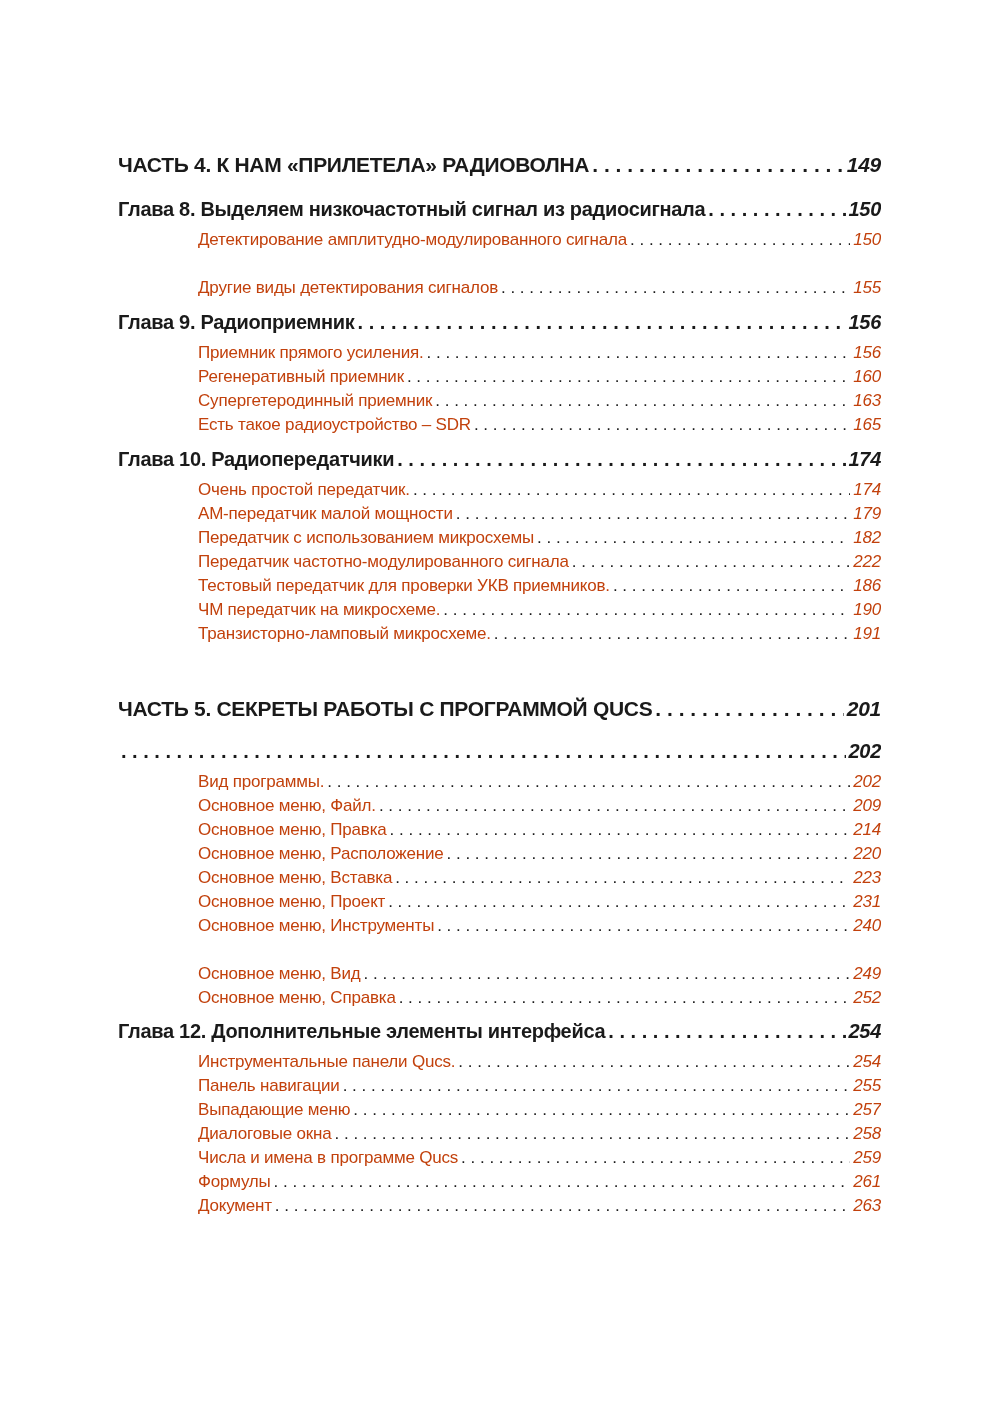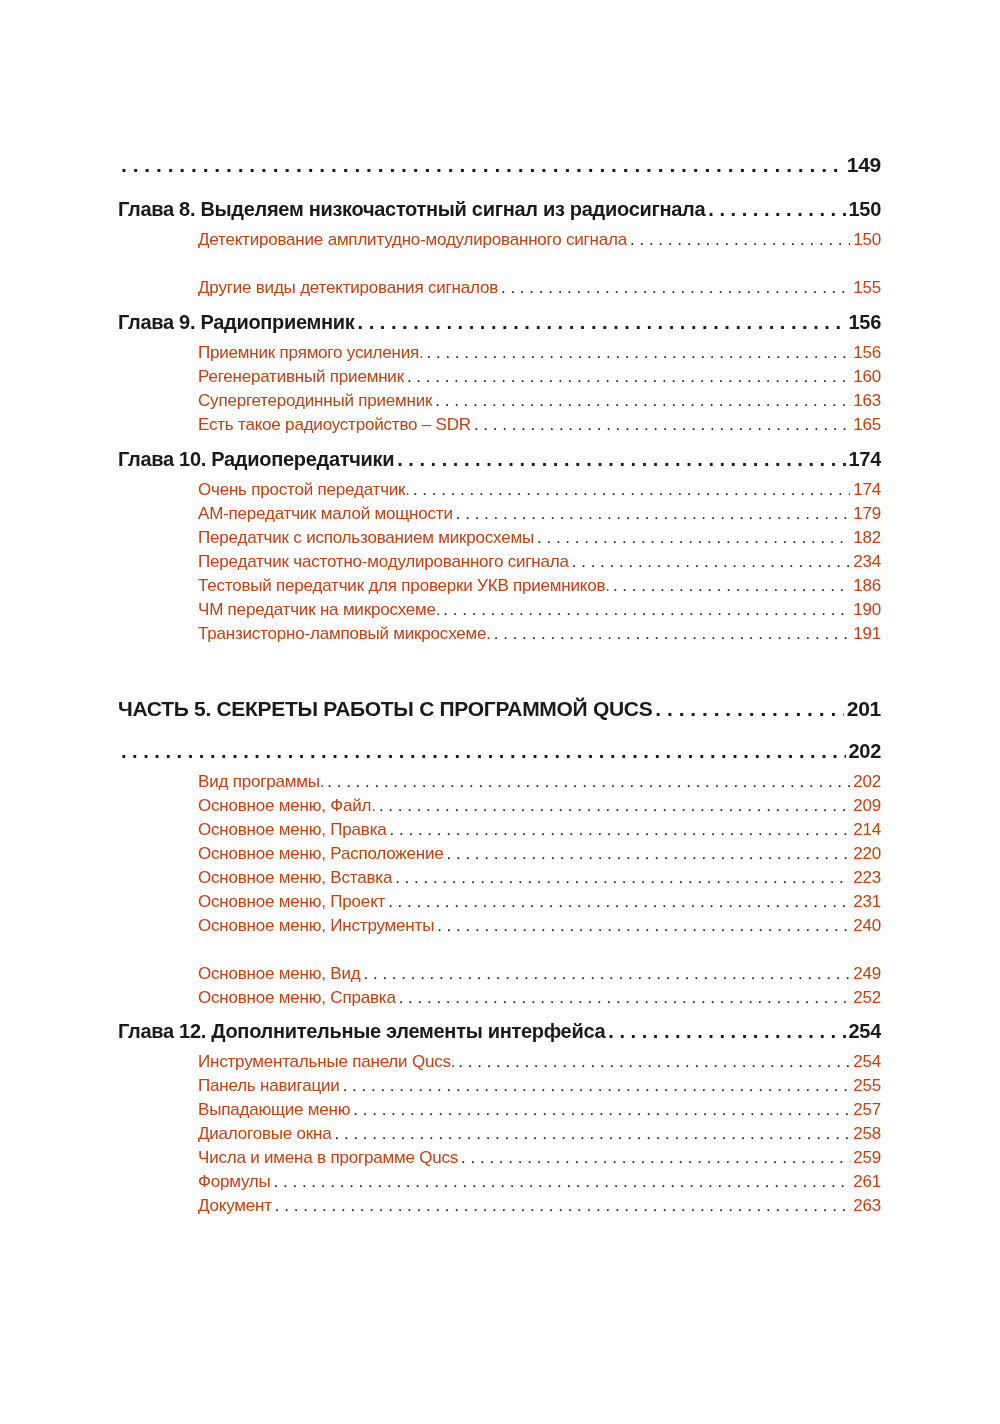--- a/index.html
+++ b/index.html
@@ -11,21 +11,21 @@
     }
     .row .title { flex: 0 0 auto; }
     .row .dots {
       flex: 1 1 auto; overflow: hidden; margin: 0 3px;
       letter-spacing: 4px; color: #1a1a1a;
     }
     .row .dots::before {
       content: ". . . . . . . . . . . . . . . . . . . . . . . . . . . . . . . . . . . . . . . . . . . . . . . . . . . . . . . . . . . . . . . . . . . . . . . . . . . . . . . . . . . . . . . . . . . . . . . . . . . . . . . . . . . . . . . . . .";
       letter-spacing: 0px;
     }
-    .row .page { flex: 0 0 auto; text-align: center; }
+    .row .page { flex: 0 0 auto; text-align: center; font-style: italic; }
     .part {
       font-family: "Liberation Sans", sans-serif; font-weight: bold;
       font-size: 21px; height: 28px; letter-spacing: -0.3px;
     }
     .chapter {
       font-family: "Liberation Sans", sans-serif; font-weight: bold;
       font-size: 20px; height: 28px; letter-spacing: -0.3px;
     }
     .section {
       left: 198px; width: 683px;
@@ -33,20 +33,21 @@
       font-size: 17px; height: 24px; color: #c2410c;
       letter-spacing: -0.2px;
     }
   </style>
 </head>
 <body>
 
 <div class="toc">
 
   <div class="row part" style="top:153px">
+    <span class="title">ЧАСТЬ 4. К НАМ «ПРИЛЕТЕЛА» РАДИОВОЛНА</span>
     <span class="dots"></span>
     <span class="page">149</span>
   </div>
 
   <div class="row chapter" style="top:198px">
     <span class="title">Глава 8. Выделяем низкочастотный сигнал из радиосигнала</span>
     <span class="dots"></span>
     <span class="page">150</span>
   </div>
   <div class="row section" style="top:230px">
@@ -102,21 +103,21 @@
     <span class="page">179</span>
   </div>
   <div class="row section" style="top:528px">
     <span class="title">Передатчик с использованием микросхемы</span>
     <span class="dots"></span>
     <span class="page">182</span>
   </div>
   <div class="row section" style="top:552px">
     <span class="title">Передатчик частотно-модулированного сигнала</span>
     <span class="dots"></span>
-    <span class="page">234</span>
+    <span class="page">222</span>
   </div>
   <div class="row section" style="top:576px">
     <span class="title">Тестовый передатчик для проверки УКВ приемников.</span>
     <span class="dots"></span>
     <span class="page">186</span>
   </div>
   <div class="row section" style="top:600px">
     <span class="title">ЧМ передатчик на микросхеме.</span>
     <span class="dots"></span>
     <span class="page">190</span>

